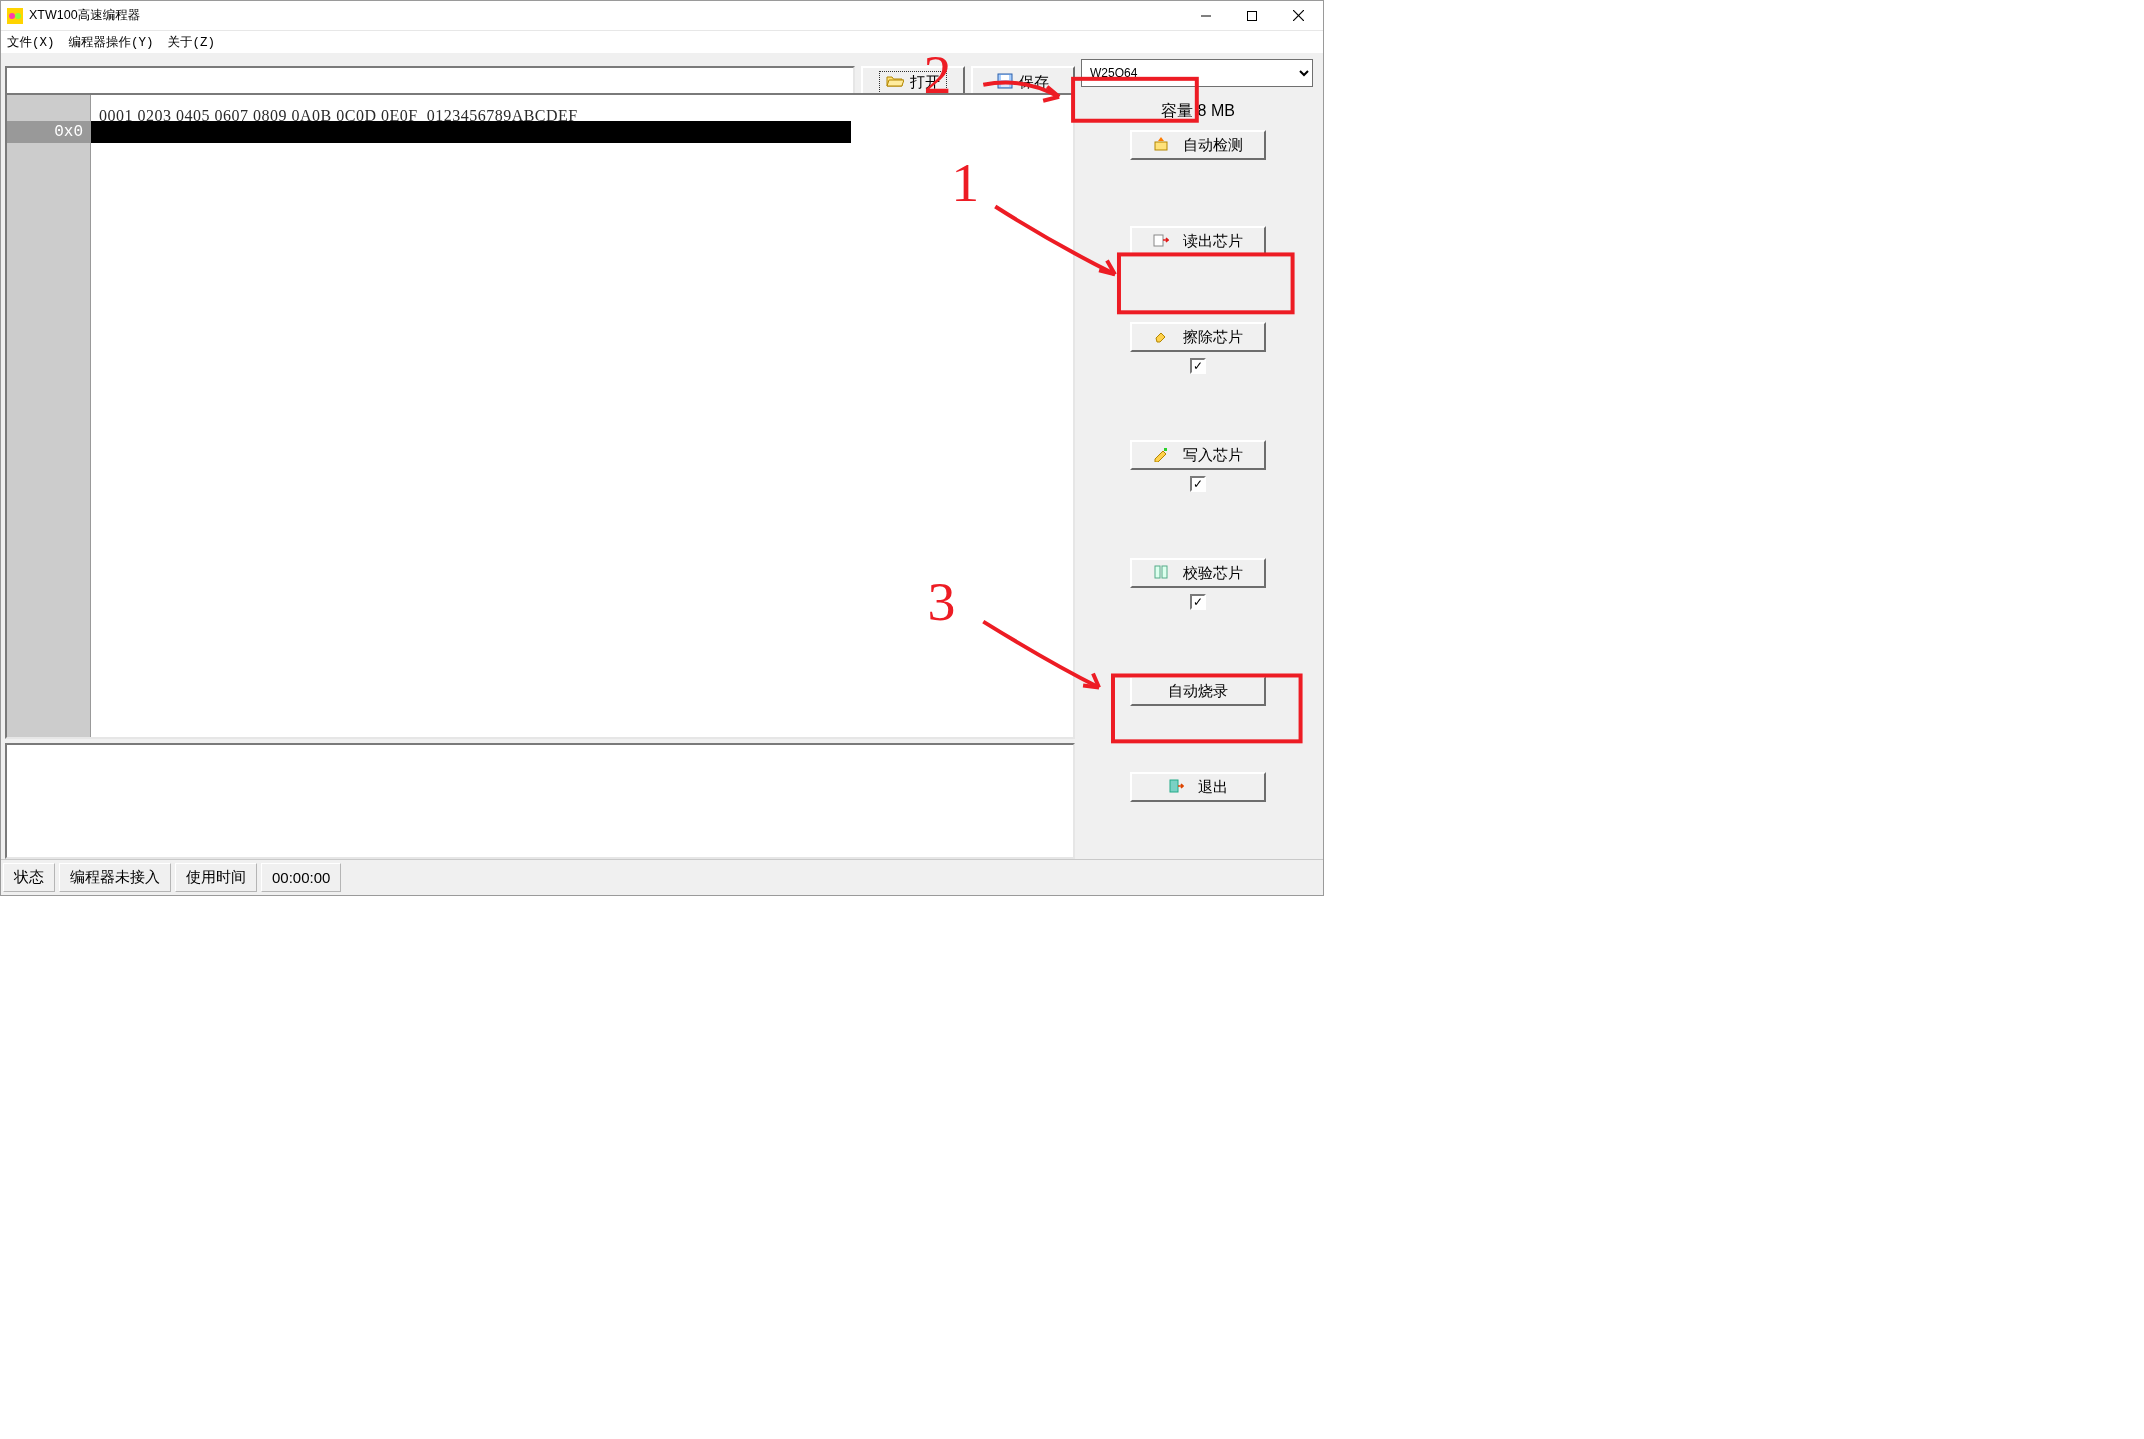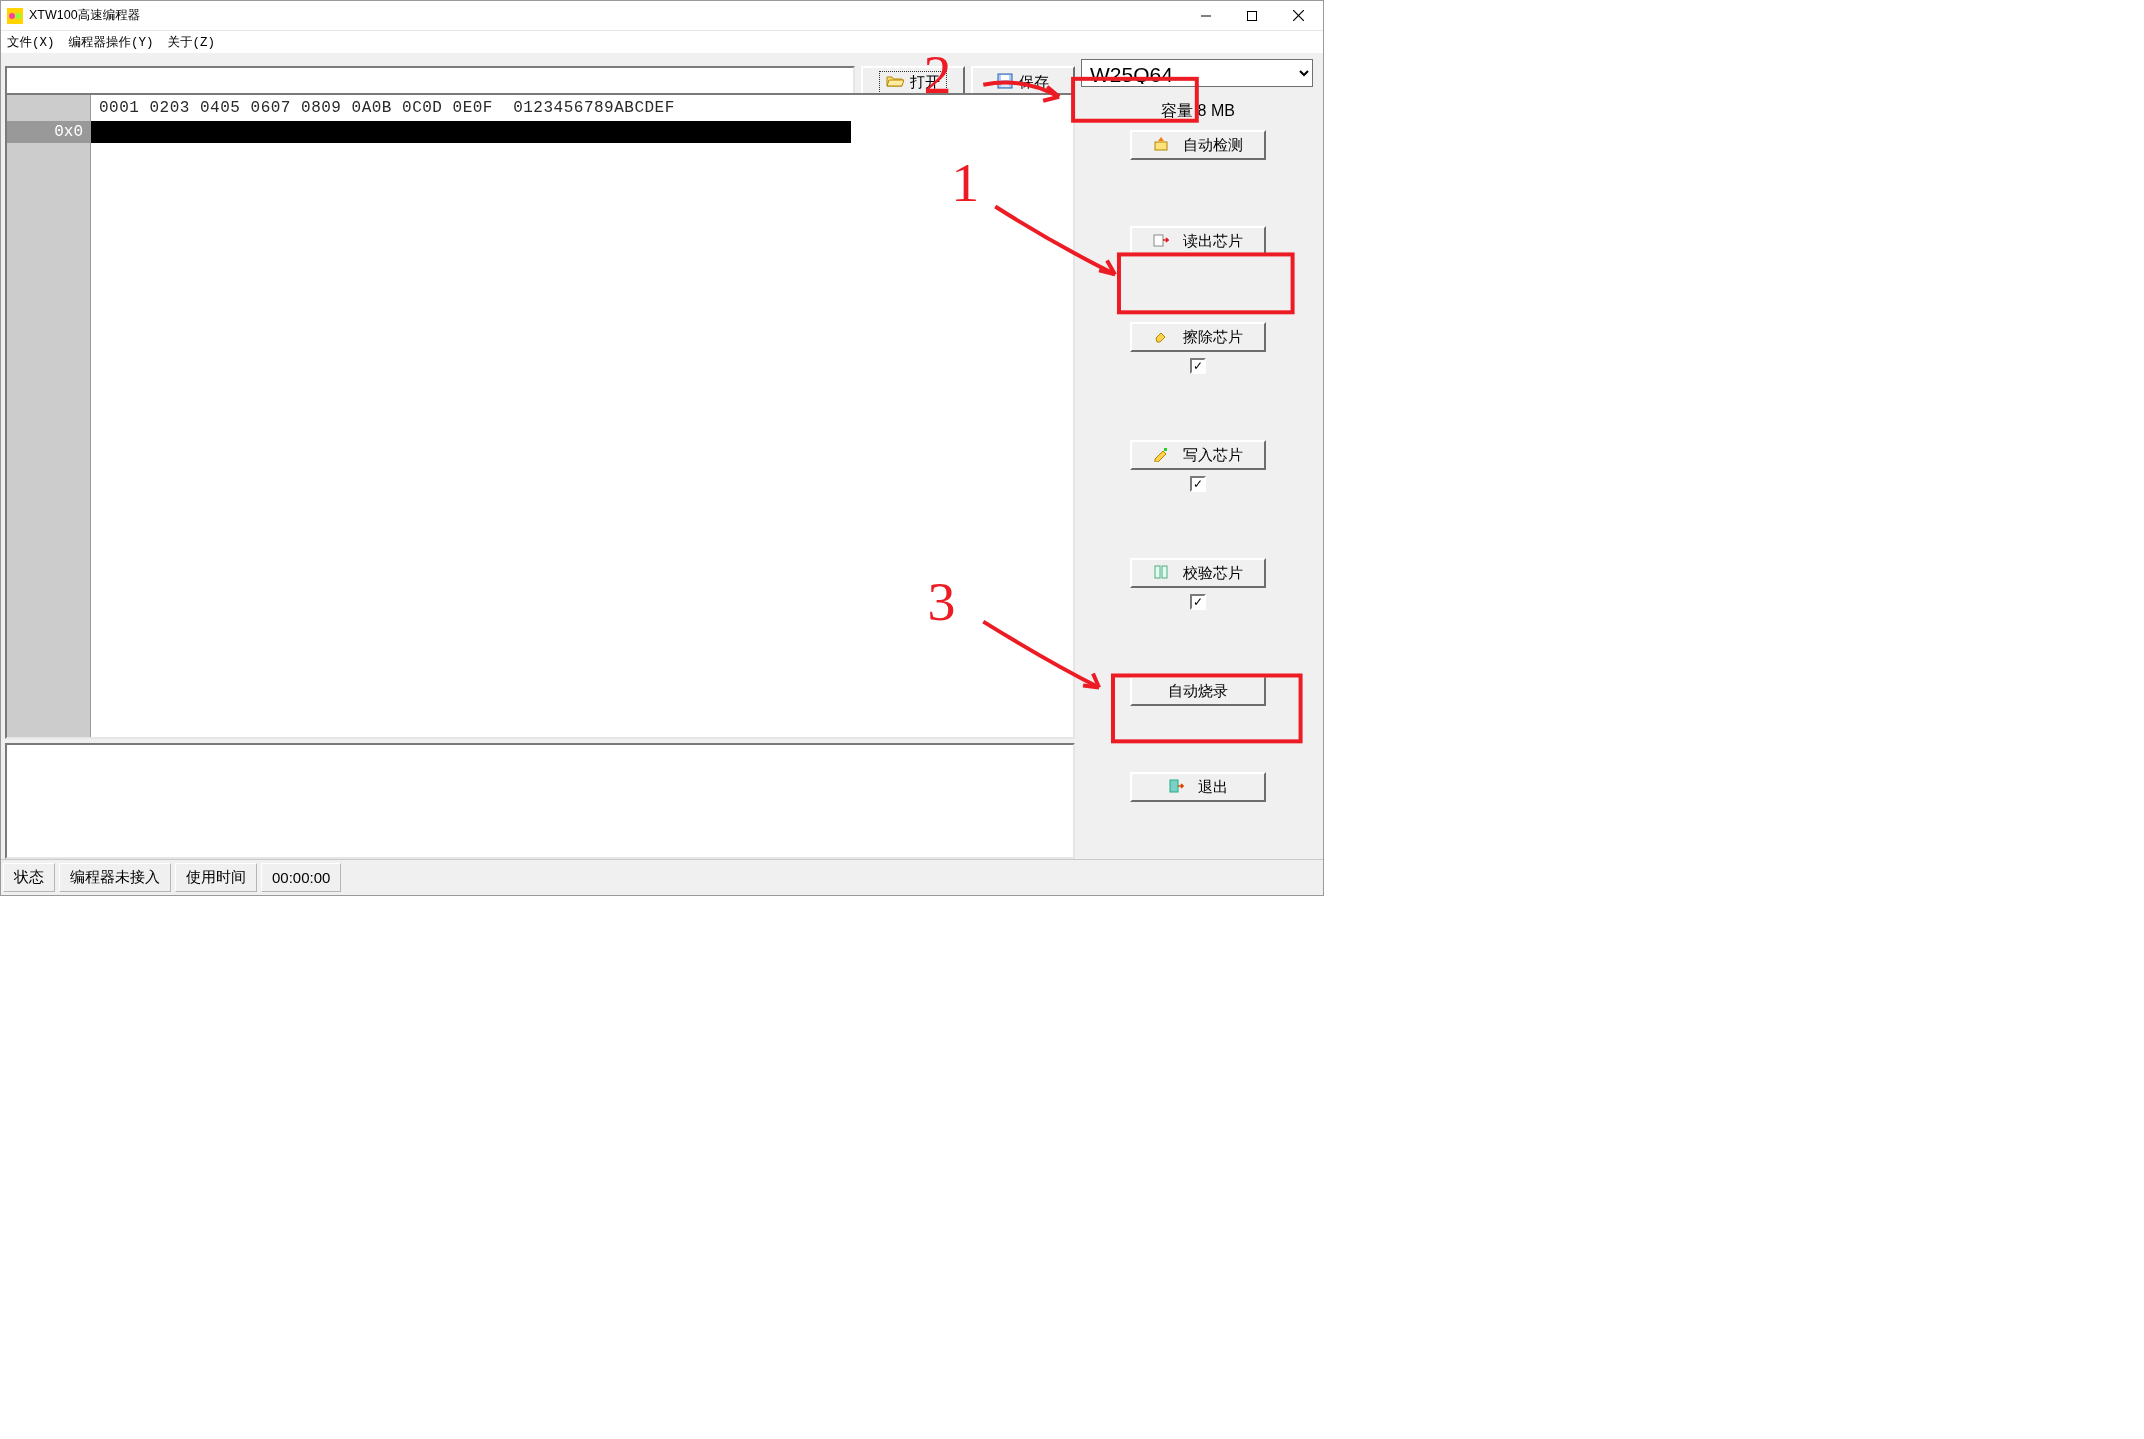--- a/index.html
+++ b/index.html
@@ -128,27 +128,28 @@
   }
   .hex-gutter {
     position: absolute;
     left: 0; top: 0; bottom: 0;
     width: 84px;
     background: #cccccc;
     border-right: 1px solid #999;
   }
   .hex-header {
     position: absolute;
-    left: 84px; right: 0; top: 0;
+    left: 84px; right: 0; top: 8px;
     height: 26px;
     line-height: 26px;
     color: #2a2a2a;
     padding-left: 8px;
     white-space: pre;
     letter-spacing: 0.5px;
+    font-family: Liberation Serif, serif;
   }
   .hex-row0-addr {
     position: absolute;
     left: 0; top: 26px;
     width: 84px; height: 22px;
     line-height: 22px;
     text-align: right;
     padding-right: 8px;
     background: #999999;
     color: #ffffff;
@@ -172,21 +173,21 @@
     border-left: 2px solid #7a7a7a;
     border-right: 2px solid #e6e6e6;
     border-bottom: 2px solid #e6e6e6;
     margin: 0 0 0 4px;
   }
 
   
   .chip-select {
     height: 28px;
     border: 1px solid #707070;
-    font-size: 21px;
+    font-size: 12px;
     padding: 2px 4px;
     background: #ffffff;
     width: 232px;
   }
   .capacity-row {
     text-align: center;
     font-size: 16px;
     margin-top: -10px;
   }
   .op-block { display: flex; flex-direction: column; align-items: center; gap: 24px; }

